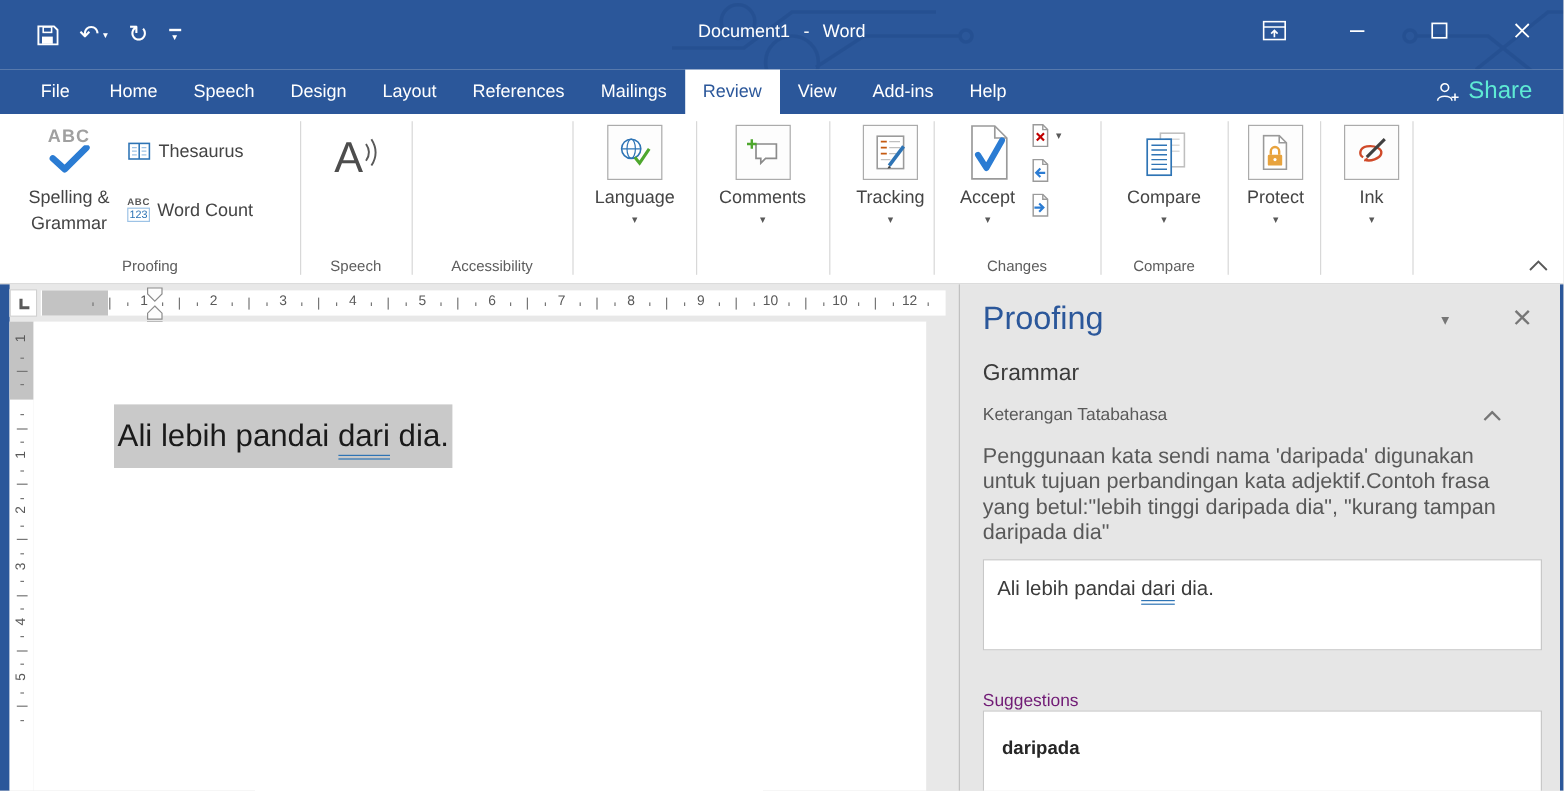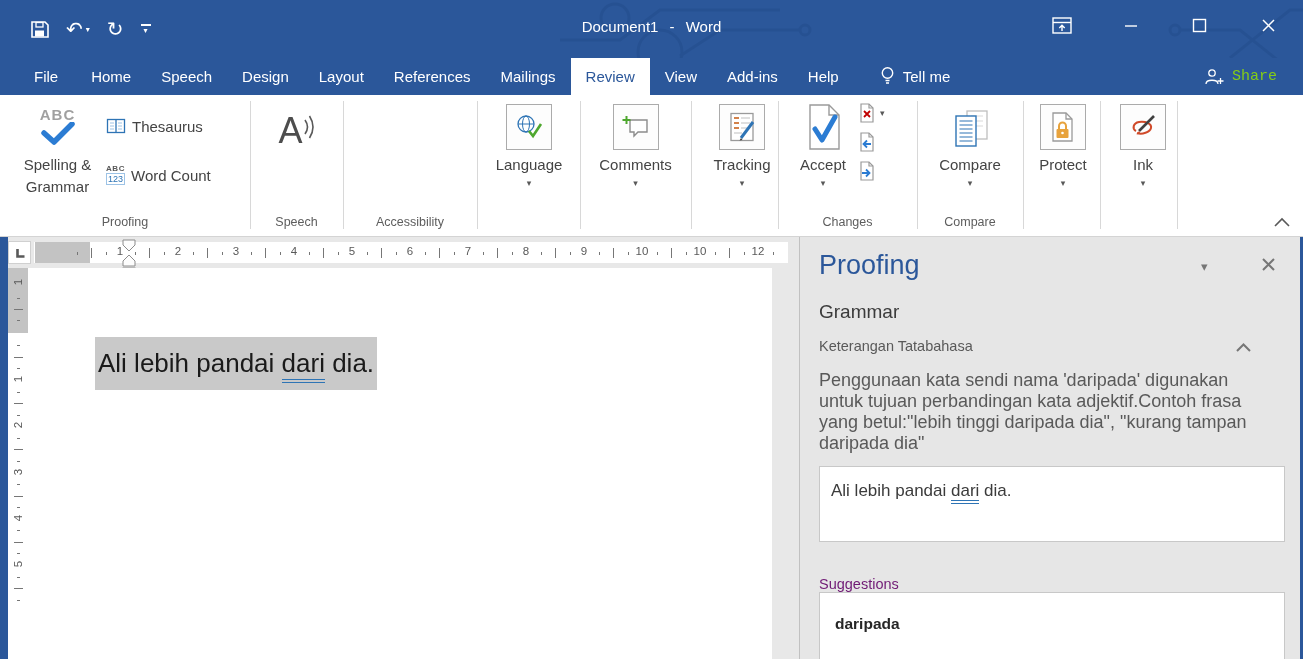--- a/index.html
+++ b/index.html
@@ -14,21 +14,21 @@
   .mini-arrow{font-size:8px;color:#fff;}
   .title-text{position:absolute;left:0;right:0;top:18px;text-align:center;color:#fff;font-size:15px;word-spacing:7px;}
   .win-controls{position:absolute;right:0;top:0;height:50px;display:flex;}
   .win-btn{width:69px;height:50px;display:flex;align-items:center;justify-content:center;}
   
   .tabrow{position:absolute;left:0;top:58px;width:1303px;height:37px;background:#2b579a;display:flex;align-items:stretch;}
   .tab{color:#fff;font-size:15px;padding:0 15px;display:flex;align-items:center;cursor:default;}
   .tab.first{margin-left:16px;padding:0 18px;}
   .tab.active{background:#fff;color:#2b579a;}
   .tellme{display:flex;align-items:center;gap:8px;color:#fff;font-size:15px;padding:0 12px;margin-left:14px;}
-  .share{position:absolute;right:26px;top:0;height:37px;display:flex;align-items:center;gap:7px;color:#84cc16;font-size:15px;font-family:Liberation Mono, monospace;}
+  .share{position:absolute;right:26px;top:0;height:37px;display:flex;align-items:center;gap:7px;color:#5eead4;font-size:20px;}
   
   .ribbon{position:absolute;left:0;top:95px;width:1303px;height:142px;background:#fff;border-bottom:1px solid #d4d4d4;box-sizing:border-box;}
   .rgroup-label{position:absolute;top:120px;height:18px;font-size:12.5px;color:#5d5d5d;text-align:center;}
   .rdivider{position:absolute;top:6px;height:128px;width:1px;background:#d8d8d8;}
   .rbtn{position:absolute;top:3px;height:134px;text-align:center;cursor:default;}
   .rbtn-icon{height:52px;display:flex;align-items:flex-end;justify-content:center;}
   .rbtn-label{font-size:15px;color:#444;line-height:22px;margin-top:4px;}
   .rbtn-arrow{font-size:9px;color:#595959;margin-top:2px;}
   .boxed{width:44px;height:44px;border:1px solid #ababab;background:#fdfdfd;display:flex;align-items:center;justify-content:center;margin:0 auto;}
   .rrow{position:absolute;left:106px;display:flex;align-items:center;gap:6px;font-size:15px;color:#444;}
@@ -146,27 +146,20 @@
   <div class="tab">Home</div>
   <div class="tab">Speech</div>
   <div class="tab">Design</div>
   <div class="tab">Layout</div>
   <div class="tab">References</div>
   <div class="tab">Mailings</div>
   <div class="tab active">Review</div>
   <div class="tab">View</div>
   <div class="tab">Add-ins</div>
   <div class="tab">Help</div>
-  <div class="tellme">
-    <svg width="15" height="21" viewBox="0 0 15 21">
-      <circle cx="7.5" cy="7" r="5.2" fill="none" stroke="#fff" stroke-width="1.4"></circle>
-      <path d="M5.5 14.5 h4 M6 17 h3" stroke="#fff" stroke-width="1.4"></path>
-    </svg>
-    <span>Tell me</span>
-  </div>
   <div class="share">
     <svg width="21" height="19" viewBox="0 0 21 19">
       <circle cx="8" cy="6" r="3.2" fill="none" stroke="#fff" stroke-width="1.3"></circle>
       <path d="M2 17 c0-5 12-5 12 0" fill="none" stroke="#fff" stroke-width="1.3"></path>
       <path d="M16.5 11 v6 M13.5 14 h6" stroke="#fff" stroke-width="1.3"></path>
     </svg>
     <span>Share</span>
   </div>
 </div>
 

